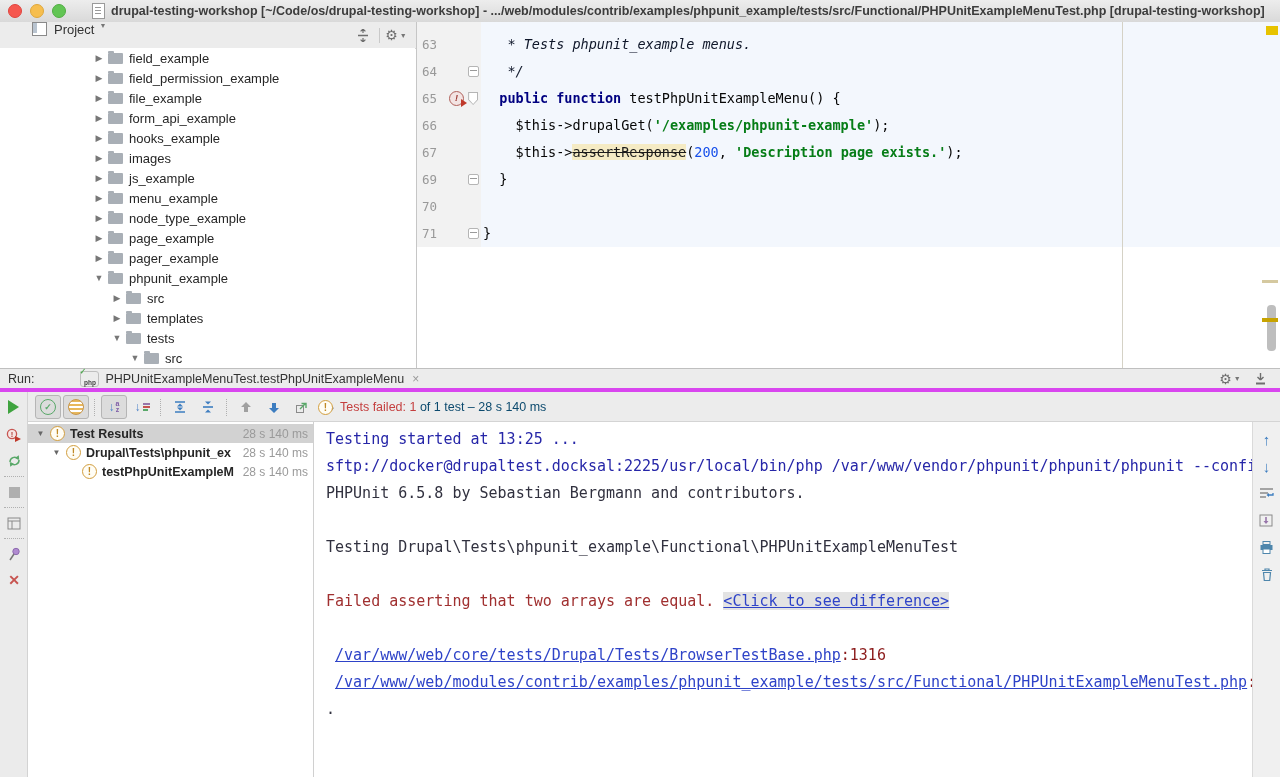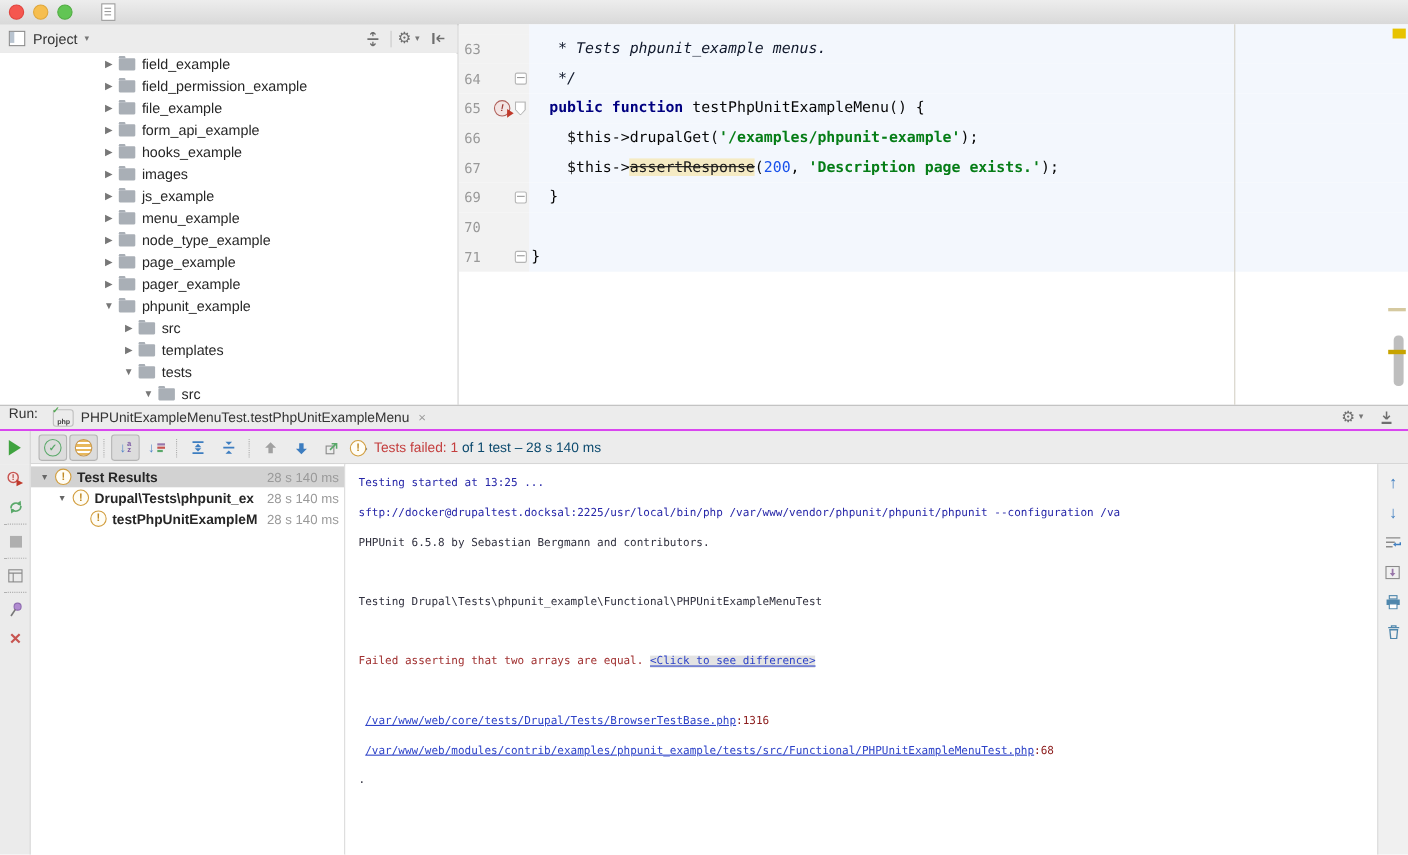--- a/index.html
+++ b/index.html
@@ -13,21 +13,21 @@
   .light{width:12px;height:12px;border-radius:50%;margin-left:8px;display:inline-block;}
   .l-red{background:#f5574f;border:1px solid #e0443e;}
   .l-yel{background:#f6be4f;border:1px solid #dfa73b;}
   .l-grn{background:#62c554;border:1px solid #51ad43;}
   .docic{width:11px;height:14px;background:#fff;border:1px solid #9a9a9a;margin-left:26px;position:relative;}
   .docic::before{content:"";position:absolute;left:2px;top:3px;width:6px;height:1px;background:#9a9a9a;
      box-shadow:0 3px 0 #9a9a9a,0 6px 0 #9a9a9a;}
   #title-text{margin-left:6px;font-size:12.5px;font-weight:bold;color:#3c3c3c;white-space:nowrap;}
   
   #pp-header{left:0;top:22px;width:416px;height:26px;background:#ececec;border-bottom:1px solid #d5d5d5;
-    display:flex;align-items:center;font-size:13px;color:#333;}
+    display:flex;font-size:13px;color:#333;padding-left:24px;}
   .projic{width:13px;height:12px;border:1px solid #8a8a8a;margin-left:8px;position:relative;background:#fff;}
   .projic::before{content:"";position:absolute;left:0;top:0;width:4px;height:10px;background:#b9c4d0;}
   #pp-label{margin-left:7px;}
   .caret{font-size:7px;color:#777;margin-left:5px;}
   #pp-icons{margin-left:auto;display:flex;align-items:center;gap:6px;margin-right:8px;color:#6e6e6e;}
   .hicon{width:20px;height:20px;display:inline-flex;align-items:center;justify-content:center;}
   .vsep-i{width:1px;height:15px;background:#c9c9c9;}
   #ptree{left:0;top:48px;width:415px;height:320px;background:#fff;overflow:hidden;}
   .trow{height:20px;display:flex;align-items:center;font-size:13px;color:#262626;white-space:nowrap;}
   .tarrow{width:14px;font-size:9px;color:#777;text-align:center;flex:none;}
@@ -64,21 +64,21 @@
      font-family:"Liberation Sans",sans-serif;}
   .gclock b{position:absolute;right:-4px;bottom:-2px;width:0;height:0;
      border-left:6px solid #c0392b;border-top:4px solid transparent;border-bottom:4px solid transparent;}
   #margin-guide{left:1122px;top:22px;width:1px;height:346px;background:#d5d2c6;}
   #stripe-sq{left:1266px;top:26px;width:12px;height:9px;background:#e7c300;}
   #stripe-tan{left:1262px;top:280px;width:16px;height:3px;background:#d5c9a0;}
   #ethumb{left:1267px;top:305px;width:9px;height:46px;background:#b3b3b3;border-radius:4px;opacity:.85;}
   #stripe-yel{left:1262px;top:318px;width:16px;height:4px;background:#c7a300;}
   
   #rtabbar{left:0;top:368px;width:1280px;height:24px;background:#ececec;border-top:1px solid #bfbfbf;
-    border-bottom:2px solid #d946ef;display:flex;font-size:12.5px;color:#333;box-sizing:border-box;}
+    border-bottom:4px solid #d946ef;display:flex;align-items:center;font-size:12.5px;color:#333;box-sizing:border-box;gap:32px;}
   #run-label{margin-left:8px;}
   #rtab{display:flex;align-items:center;margin-left:14px;gap:6px;}
   .phpic{width:17px;height:14px;background:#ececec;border:1px solid #bfbfbf;border-radius:3px;
     font-size:6.5px;color:#444;display:inline-flex;align-items:flex-end;justify-content:center;position:relative;
     font-weight:bold;}
   .phpic u{position:absolute;top:-5px;left:-2px;color:#4ca64c;font-size:8px;text-decoration:none;font-weight:bold;}
   #rtab-close{color:#9a9a9a;font-size:12px;margin-left:2px;}
   #rt-right{margin-left:auto;margin-right:10px;display:flex;align-items:center;gap:10px;color:#6e6e6e;}
   #rtoolbar{left:0;top:392px;width:1280px;height:30px;background:#ececec;border-bottom:1px solid #d4d4d4;box-sizing:border-box;}
   #rtb-icons{position:absolute;left:34px;top:2px;display:flex;align-items:center;height:26px;}
@@ -103,21 +103,21 @@
   
   #ttree{left:28px;top:422px;width:285px;height:355px;background:#fff;overflow:hidden;padding-top:2px;box-sizing:border-box;}
   .ttrow{height:19px;display:flex;align-items:center;font-size:12.5px;color:#262626;position:relative;white-space:nowrap;}
   .ttrow.sel{background:#d2d2d2;}
   .ttarrow{width:13px;font-size:8px;color:#666;text-align:center;flex:none;}
   .ttlabel{margin-left:5px;overflow:hidden;flex:1;font-weight:bold;}
   .tttime{position:absolute;right:5px;color:#9a9a9a;font-size:12px;background:inherit;padding-left:4px;}
   #run-vsep{left:313px;top:422px;width:1px;height:355px;background:#d0d0d0;}
   
   #console{left:314px;top:422px;width:938px;height:355px;background:#fff;overflow:hidden;
-     font-family:"DejaVu Sans Mono",monospace;font-size:10px;padding:4px 0 0 12px;box-sizing:border-box;}
+     font-family:"DejaVu Sans Mono",monospace;font-size:15px;padding:4px 0 0 12px;box-sizing:border-box;}
   .cline{height:27px;line-height:27px;white-space:pre;overflow:hidden;}
   .c-navy{color:#2626a8;}
   .c-dark{color:#31313f;}
   .c-red{color:#a03030;}
   .c-link{color:#2e43c8;text-decoration:underline;}
   .c-linkhl{color:#2e43c8;text-decoration:underline;background:#e3e3e3;}
   .c-loc{color:#8b1a1a;}
   
   #cstrip{left:1252px;top:422px;width:28px;height:355px;background:#f0f0f0;border-left:1px solid #dadada;box-sizing:border-box;
     display:flex;flex-direction:column;align-items:center;padding-top:8px;gap:9px;}
@@ -140,20 +140,21 @@
   .gear{font-size:14px;color:#6e6e6e;line-height:1;font-family:"DejaVu Sans",sans-serif;}
 </style>
 </head>
 <body>
 
 <div id="titlebar" class="abs">
   <span class="light l-red"></span>
   <span class="light l-yel"></span>
   <span class="light l-grn"></span>
   <span class="docic"></span>
+  <span id="title-text">drupal-testing-workshop [~/Code/os/drupal-testing-workshop] - .../web/modules/contrib/examples/phpunit_example/tests/src/Functional/PHPUnitExampleMenuTest.php [drupal-testing-workshop]</span>
 </div>
 
 <div id="pp-header" class="abs">
   <span class="projic"></span>
   <span id="pp-label">Project</span>
   <span class="caret">▼</span>
   <span id="pp-icons">
       <span class="hicon">
         <svg width="14" height="13">
           <path d="M2 6.5h10" stroke="#6e6e6e" stroke-width="1.5"></path>

